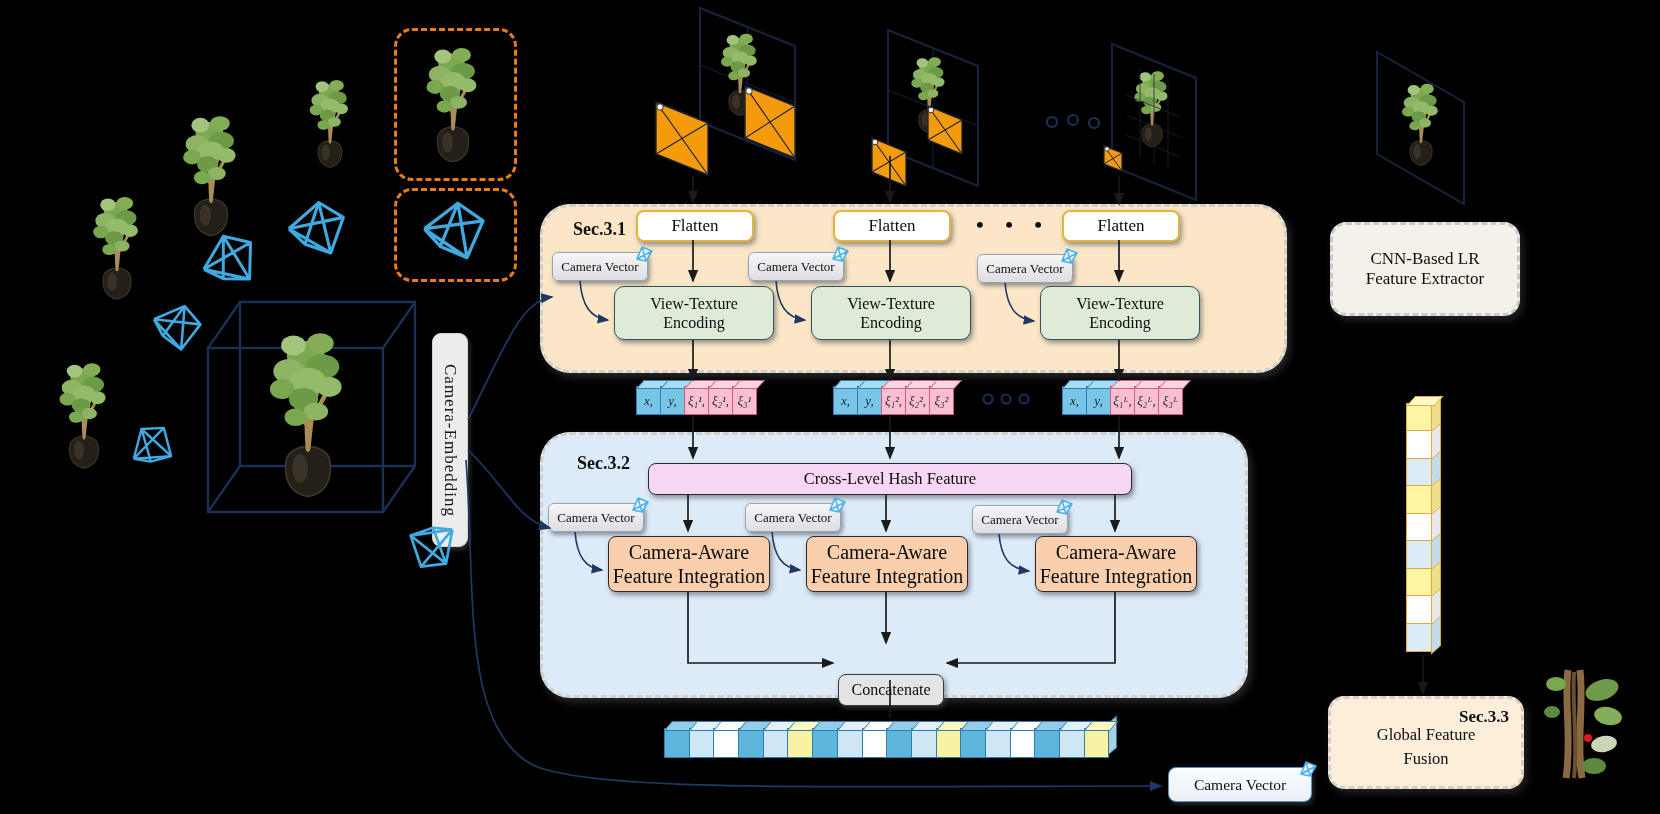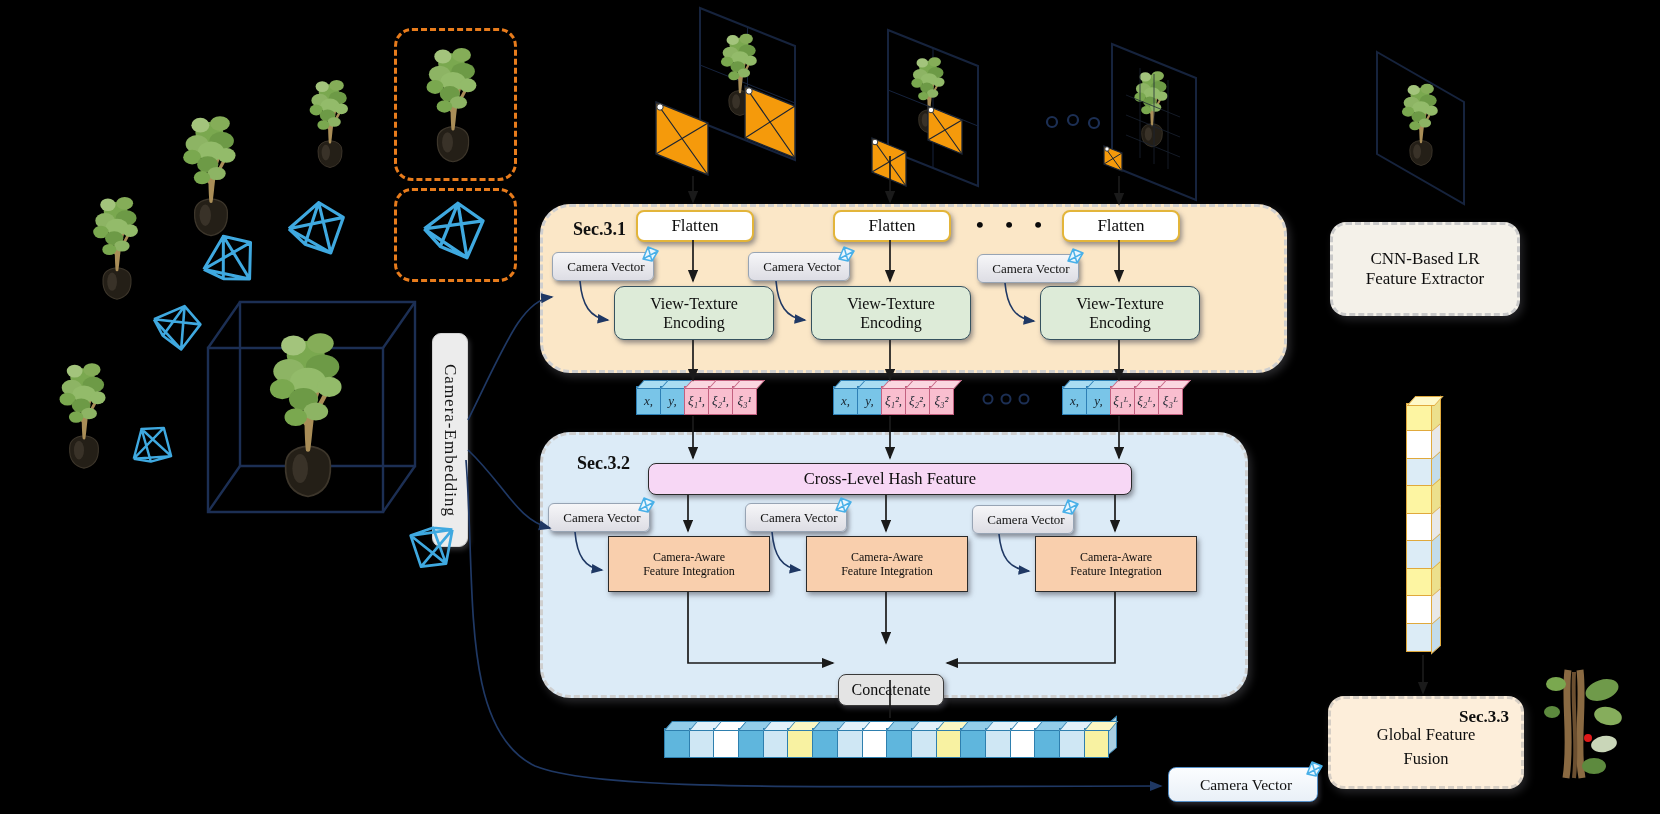--- a/index.html
+++ b/index.html
@@ -7,34 +7,34 @@
           font-family:"Liberation Serif","DejaVu Serif",serif;color:#0d0d0d;}
   .panel{position:absolute;border:3px dashed #cfcfcf;border-radius:30px;box-shadow:3px 4px 8px rgba(120,120,130,.35);z-index:1;}
   .sec31{background:var(--sec31_fill,#fbe7c7);}
   .sec32{background:var(--sec32_fill,#dcebf7);}
   .seclabel{position:absolute;font-weight:bold;font-size:18px;color:#111;}
   .node{position:absolute;display:flex;flex-direction:column;align-items:center;justify-content:center;
         text-align:center;z-index:2;line-height:1.2;box-shadow:2px 3px 5px rgba(70,70,80,.55);}
   .flatten{width:114px;height:28px;background:#fff;border:2px solid var(--flatten_border,#e3b53a);border-radius:8px;font-size:17px;}
   .vte{width:158px;height:52px;background:var(--encoder_fill,#ddebd8);border:1.6px solid #35525f;border-radius:10px;font-size:16px;}
   .clhm{width:482px;height:30px;background:var(--hash_fill,#f7d7f5);border:1.6px solid #2a2a2a;border-radius:8px;font-size:16.5px;}
-  .cafi{width:160px;height:54px;background:var(--integration_fill,#f9cfad);border:1.6px solid #2a2a2a;border-radius:0;font-size:12px;}
+  .cafi{width:160px;height:54px;background:var(--integration_fill,#f9cfad);border:1.6px solid #2a2a2a;border-radius:8px;font-size:20px;}
   .concat{width:104px;height:30px;background:#e4e4e4;border:1.6px solid #3a3a3a;border-radius:8px;font-size:16px;}
   .cnn{width:184px;height:88px;background:#f4f1e9;border:3px dashed #c9c9c9;border-radius:16px;font-size:17px;box-shadow:3px 4px 8px rgba(120,120,130,.3);}
   .sec33box{position:absolute;width:190px;height:87px;background:#fdeeda;border:3px dashed #d6cec4;border-radius:16px;z-index:2;
             box-shadow:3px 4px 8px rgba(120,120,130,.3);font-size:16.5px;text-align:center;}
   .sec33label{position:absolute;right:12px;top:8px;font-weight:bold;font-size:17px;}
   .sec33lines{position:absolute;left:0;right:0;top:24px;line-height:1.45;}
   .camembed{position:absolute;left:432px;top:333px;width:34px;height:212px;background:#ececec;border:1px solid #d2d2d2;
             border-radius:9px;z-index:2;display:flex;align-items:center;justify-content:center;box-shadow:2px 3px 5px rgba(90,90,95,.5);}
   .camembed span{writing-mode:vertical-rl;font-size:17px;letter-spacing:1px;color:#151515;}
   .obox{position:absolute;border:3.5px dashed var(--dashed_orange,#e87c1c);border-radius:18px;z-index:1;}
   .chip{position:absolute;width:94px;height:27px;background:linear-gradient(#f6f6f8,#dddde4);border:1.3px solid #97a4b4;
         border-radius:6px;display:flex;align-items:center;justify-content:center;font-size:13px;z-index:2;
-        box-shadow:2px 3px 4px rgba(70,70,80,.55);color:#111;padding-left:6px;}
+        box-shadow:2px 3px 4px rgba(70,70,80,.55);color:#111;}
   .chip .cvicon{position:absolute;top:-9px;right:-7px;width:20px;height:20px;}
   .chip.big{width:142px;height:33px;font-size:15.5px;background:linear-gradient(#fbfdff,#e9f0f7);border:1.6px solid #5590c8;border-radius:8px;}
   .flatdots{position:absolute;z-index:2;font-size:22px;font-weight:bold;letter-spacing:8px;color:#0a0a0a;text-align:center;}
   
   .tokens{position:absolute;display:flex;z-index:2;}
   .tcell{position:relative;width:23px;height:27px;margin-left:-1px;display:flex;align-items:center;justify-content:center;
          font-style:italic;font-size:13px;color:#18242e;border:1px solid #888;}
   .t-blue{background:var(--token_blue,#79c5e8);border-color:#2d7fb5;}
   .t-pink{background:var(--token_pink,#f9becf);border-color:#c2607f;}
   .ttop{position:absolute;left:3px;top:-7px;width:100%;height:7px;transform:skewX(-42deg);}

